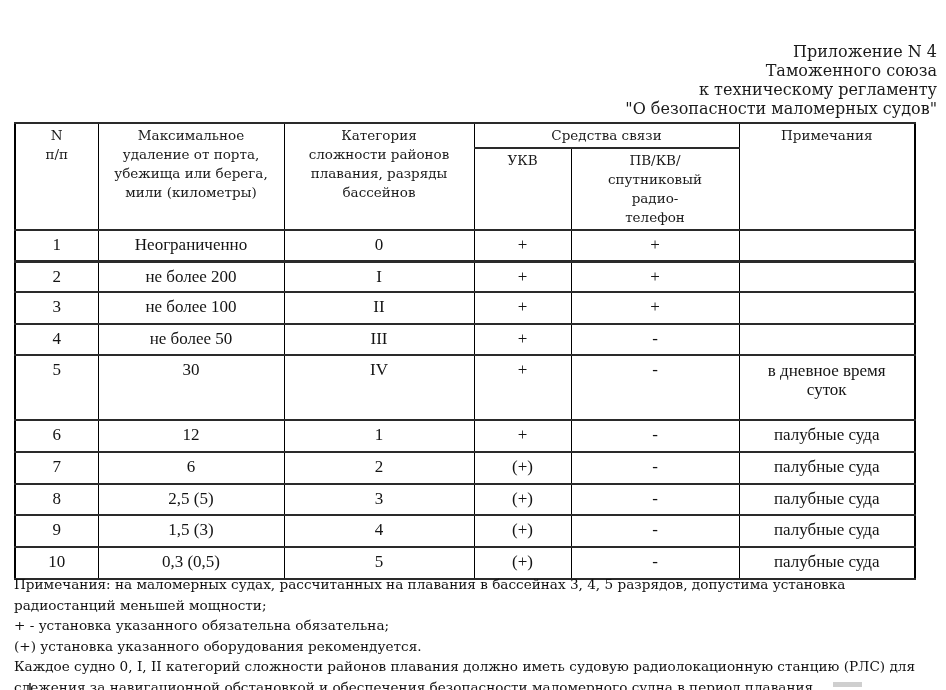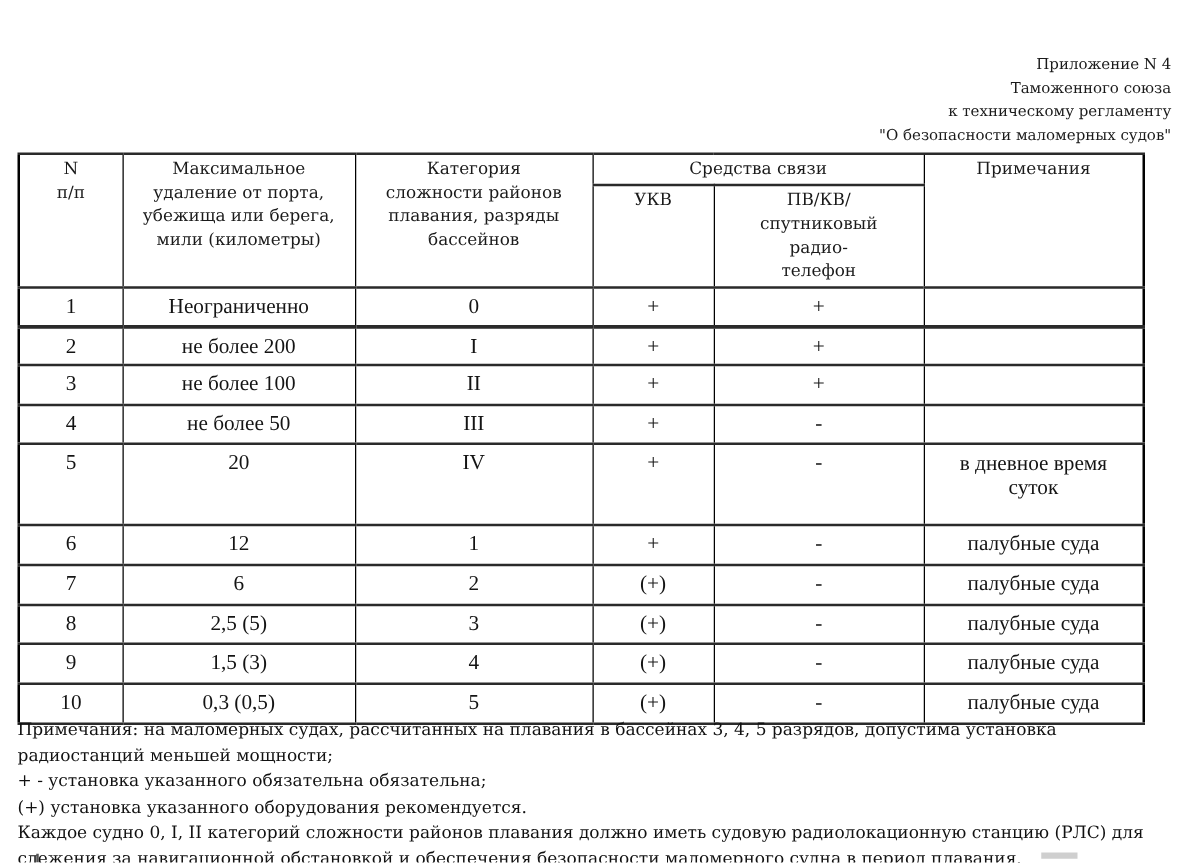--- a/index.html
+++ b/index.html
@@ -3,21 +3,21 @@
 <meta charset="utf-8">
 <style>
   html,body{margin:0;padding:0;}
   body{
     width:946px;height:690px;position:relative;overflow:hidden;
     background:#ffffff;font-family:"Liberation Serif",serif;color:#111;
   }
   
   .title-block{
     position:absolute;top:42px;right:9px;text-align:right;
-    font-family:"DejaVu Serif",serif;font-size:12px;line-height:19px;color:#1a1a1a;
+    font-family:"DejaVu Serif",serif;font-size:16px;line-height:19px;color:#1a1a1a;
   }
   
   table.main{
     position:absolute;left:14px;top:122px;width:900px;
     border-collapse:collapse;table-layout:fixed;
     border:2px solid #000;
   }
   table.main th, table.main td{
     border-left:1px solid #000;border-right:1px solid #000;
     border-top:2px solid #2a2a2a;border-bottom:2px solid #2a2a2a;
@@ -123,21 +123,21 @@
       <tr class="r3">
         <td class="c0">4</td>
         <td class="c1">не более 50</td>
         <td class="c2">III</td>
         <td class="c3">+</td>
         <td class="c4">-</td>
         <td class="c5"></td>
       </tr>
       <tr class="r4">
         <td class="c0">5</td>
-        <td class="c1">20</td>
+        <td class="c1">30</td>
         <td class="c2">IV</td>
         <td class="c3">+</td>
         <td class="c4">-</td>
         <td class="c5">в дневное время
 суток</td>
       </tr>
       <tr class="r5">
         <td class="c0">6</td>
         <td class="c1">12</td>
         <td class="c2">1</td>

